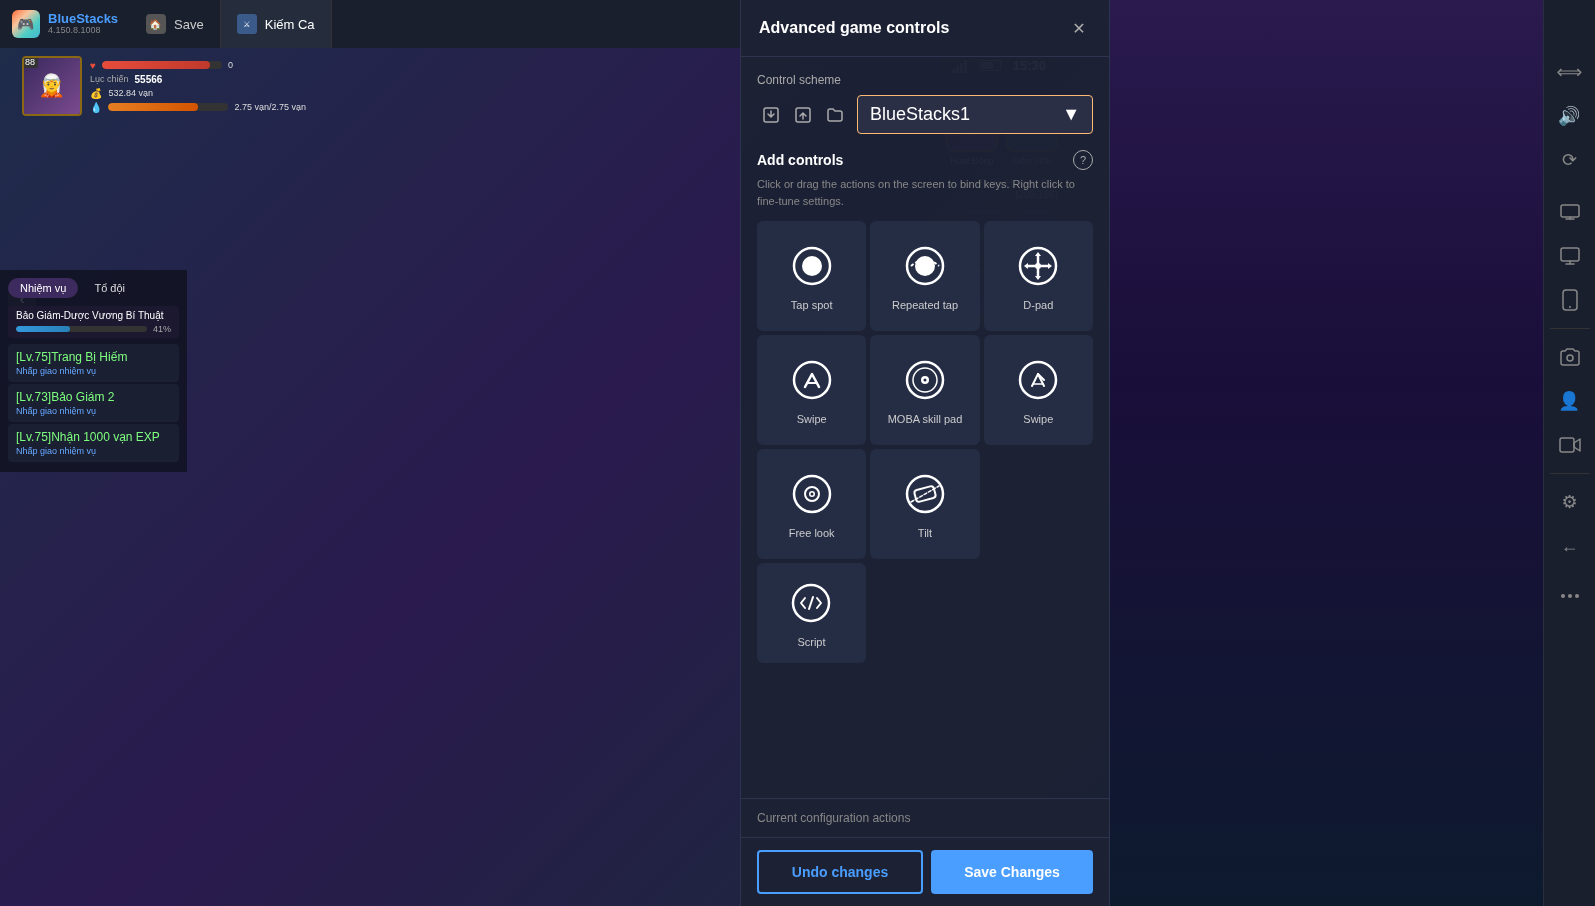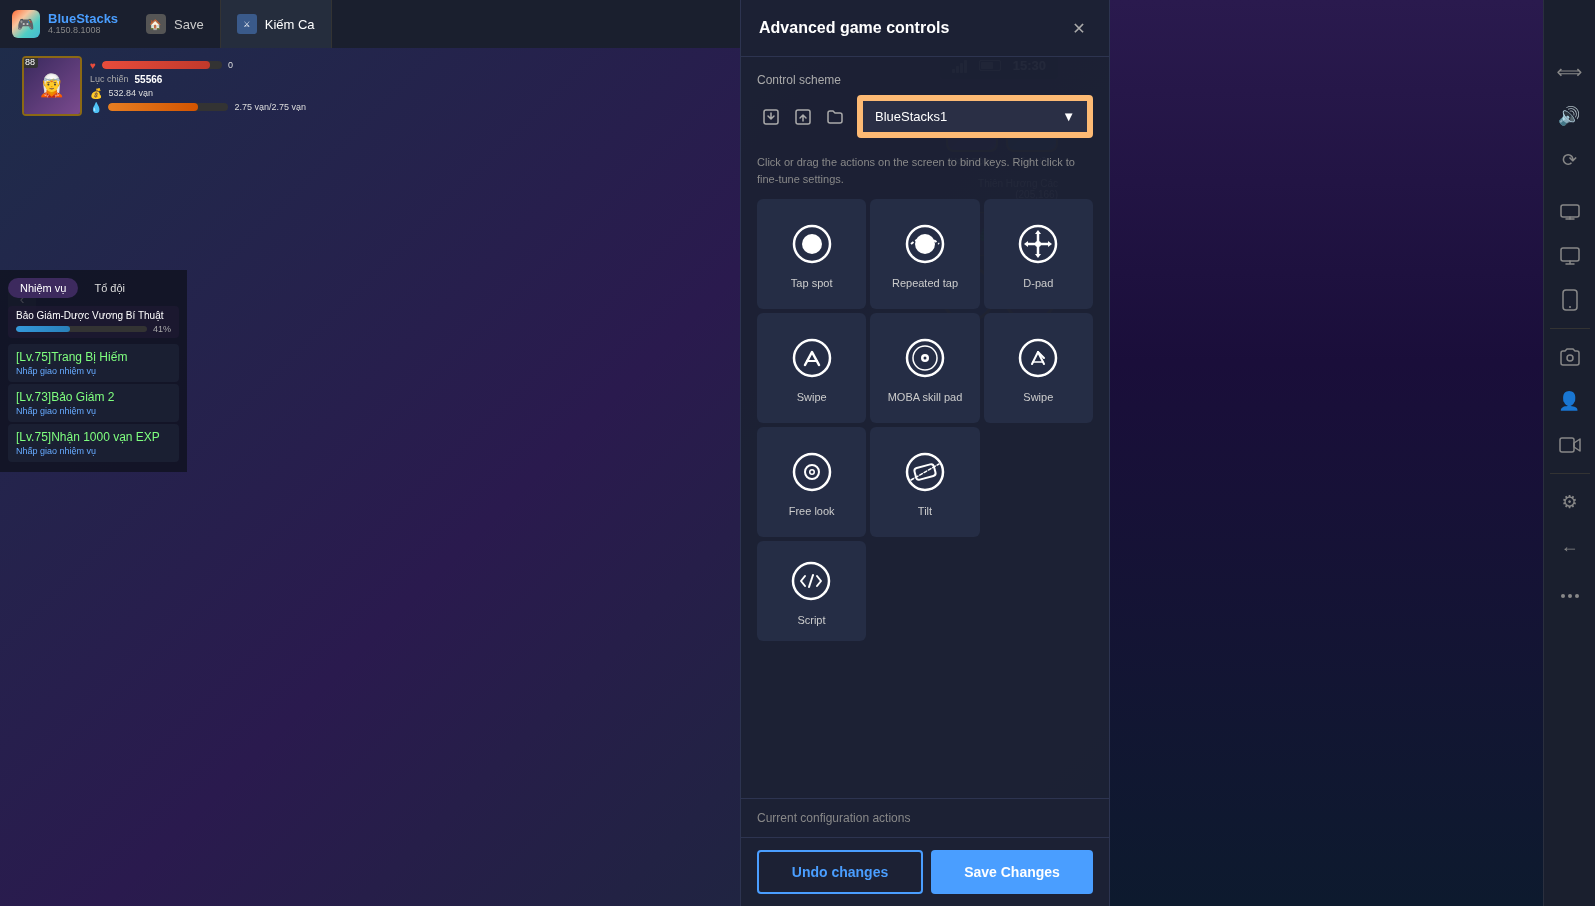--- a/index.html
+++ b/index.html
@@ -327,25 +327,25 @@
       align-items: center;
       justify-content: center;
       color: #aaa;
       cursor: pointer;
       font-size: 14px;
     }
 
     .scheme-dropdown {
       flex: 1;
       background: #2a2f45;
-      border: 6px solid #fdba74;
+      border: 1px solid #fdba74;
       border-radius: 4px;
       padding: 8px 12px;
       color: #fff;
-      font-size: 13px;
+      font-size: 18px;
       display: flex;
       align-items: flex-start;
       justify-content: space-between;
       cursor: pointer;
     }
 
     
     .add-controls-section {
       margin-bottom: 16px;
     }
@@ -820,20 +820,24 @@
           </div>
         </div>
         <div class="scheme-dropdown">
           <span>BlueStacks1</span>
           <span>▼</span>
         </div>
       </div>
     </div>
 
     <div class="add-controls-section">
+      <div class="add-controls-header">
+        <span class="add-controls-title">Add controls</span>
+        <div class="help-icon">?</div>
+      </div>
       <p class="add-controls-desc">Click or drag the actions on the screen to bind keys. Right click to fine-tune settings.</p>
 
       <div class="controls-grid">
 
         <div class="control-item">
           <div class="control-icon">
             <svg class="ctrl-svg" viewBox="0 0 44 44" fill="none">
               <circle cx="22" cy="22" r="18" stroke="white" stroke-width="2.5"></circle>
               <circle cx="22" cy="22" r="10" fill="white"></circle>
             </svg>

